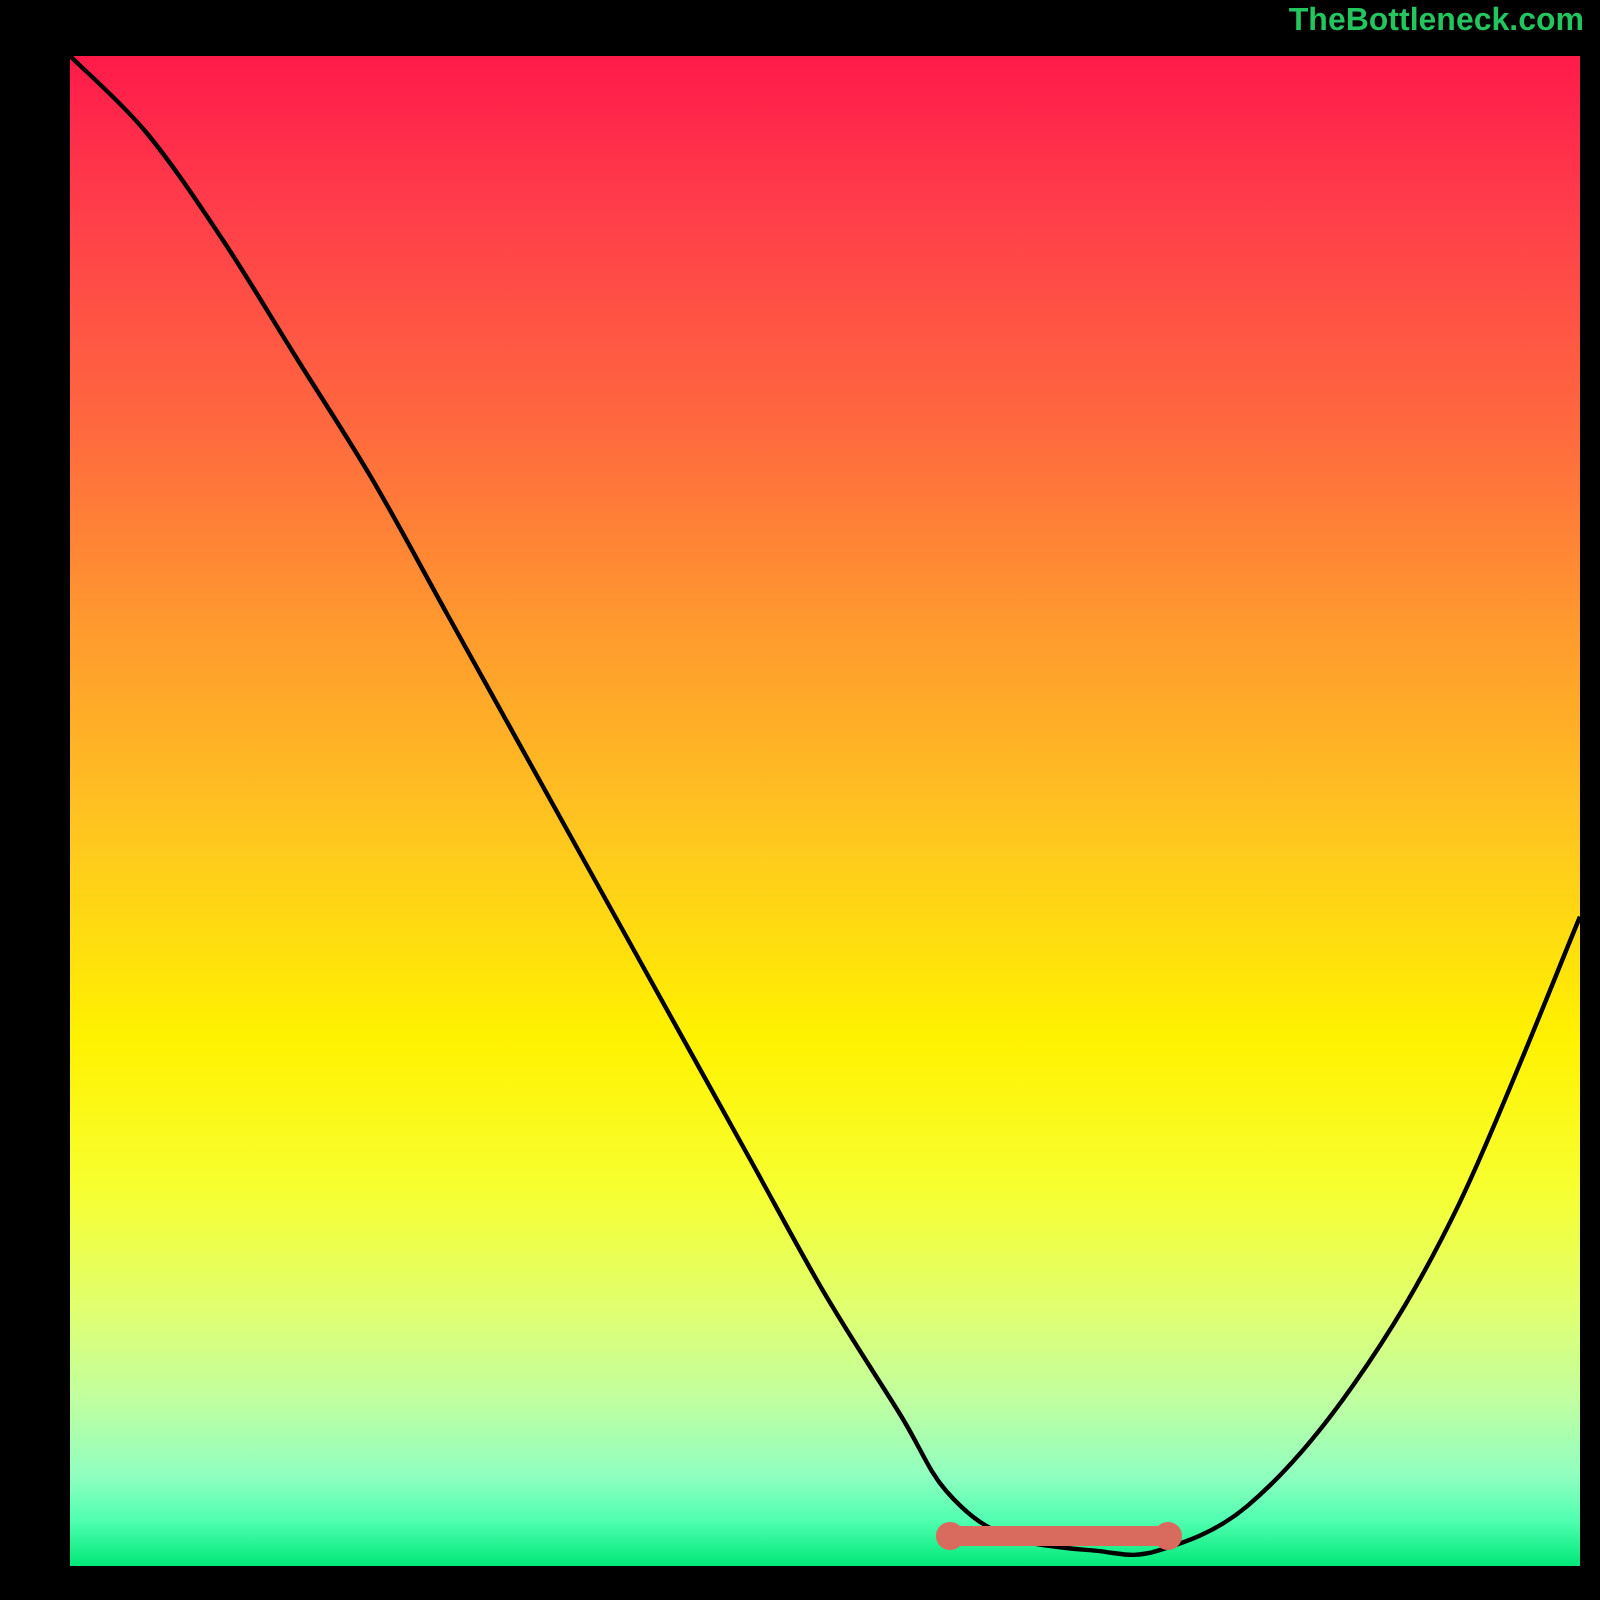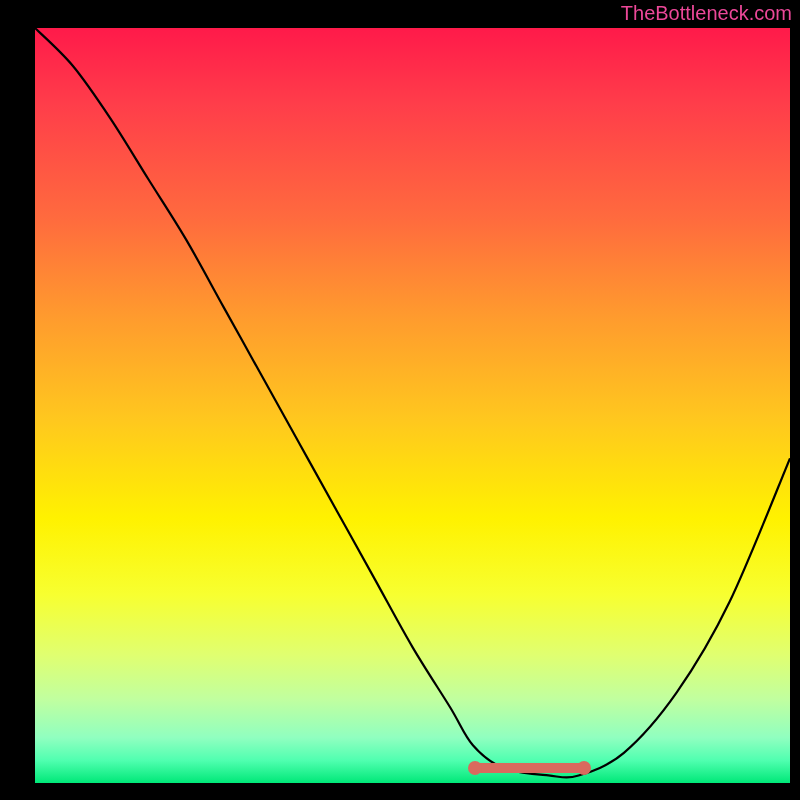--- a/index.html
+++ b/index.html
@@ -8,23 +8,23 @@
     height: 800px;
     background: #000;
     position: relative;
     overflow: hidden;
     font-family: Arial, sans-serif;
   }
   .watermark {
     position: absolute;
     top: 2px;
     right: 8px;
-    color: #ec4899;
-    font-size: 20px;
-    font-weight: 400;
+    color: #22c55e;
+    font-size: 16px;
+    font-weight: 700;
     z-index: 10;
   }
   .plot-area {
     position: absolute;
     left: 35px;
     top: 28px;
     width: 755px;
     height: 755px;
   }
   .gradient-bg {

